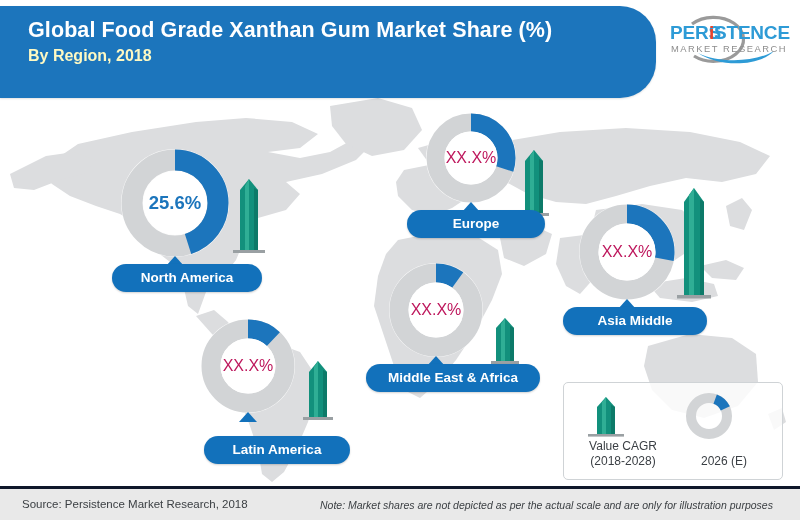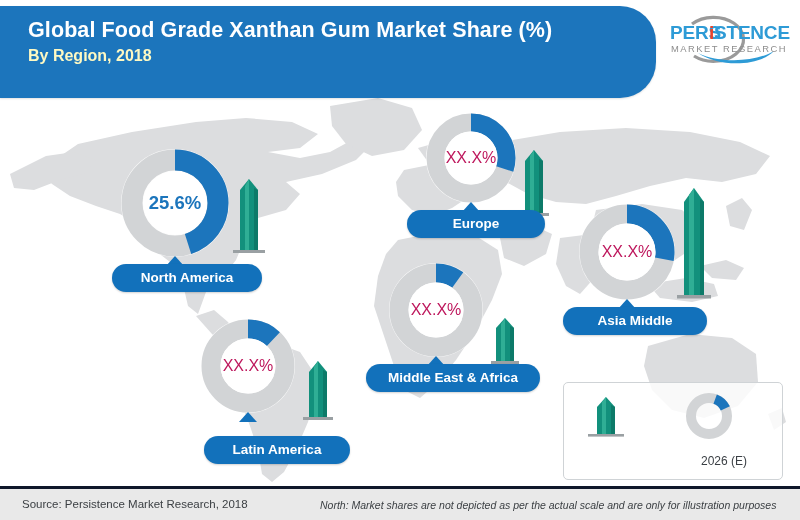--- a/index.html
+++ b/index.html
@@ -279,24 +279,28 @@
         <path d="M16,9 L20,4 L20,41 L16,41 Z" fill="#2fae95"></path>
         <path d="M25,12 L29,14 L29,41 L25,41 Z" fill="#0d7a69"></path>
       </svg>
     </div>
     <div id="legend-donut-icon">
       <svg width="50" height="50" viewBox="0 0 50 50">
         <circle cx="25" cy="25" r="18" fill="none" stroke="#d2d4d6" stroke-width="10"></circle>
         <circle cx="25" cy="25" r="18" fill="none" stroke="#1c75bc" stroke-width="10" stroke-dasharray="14.1 99" transform="rotate(-70 25 25)"></circle>
       </svg>
     </div>
+    <div class="legend-label" id="legend-label-cagr">
+      <span>Value CAGR</span><br>
+      <span>(2018-2028)</span>
+    </div>
     <div class="legend-label" id="legend-label-share">
       <br>
       <span>2026 (E)</span>
     </div>
   </div>
 
   <div id="footer">
     <div id="footer-source">Source: Persistence Market Research, 2018</div>
-    <div id="footer-note">North: Market shares are not depicted as per the actual scale and are only for illustration purposes</div>
+    <div id="footer-note">Note: Market shares are not depicted as per the actual scale and are only for illustration purposes</div>
   </div>
 
 </div>
 
 </body></html>

